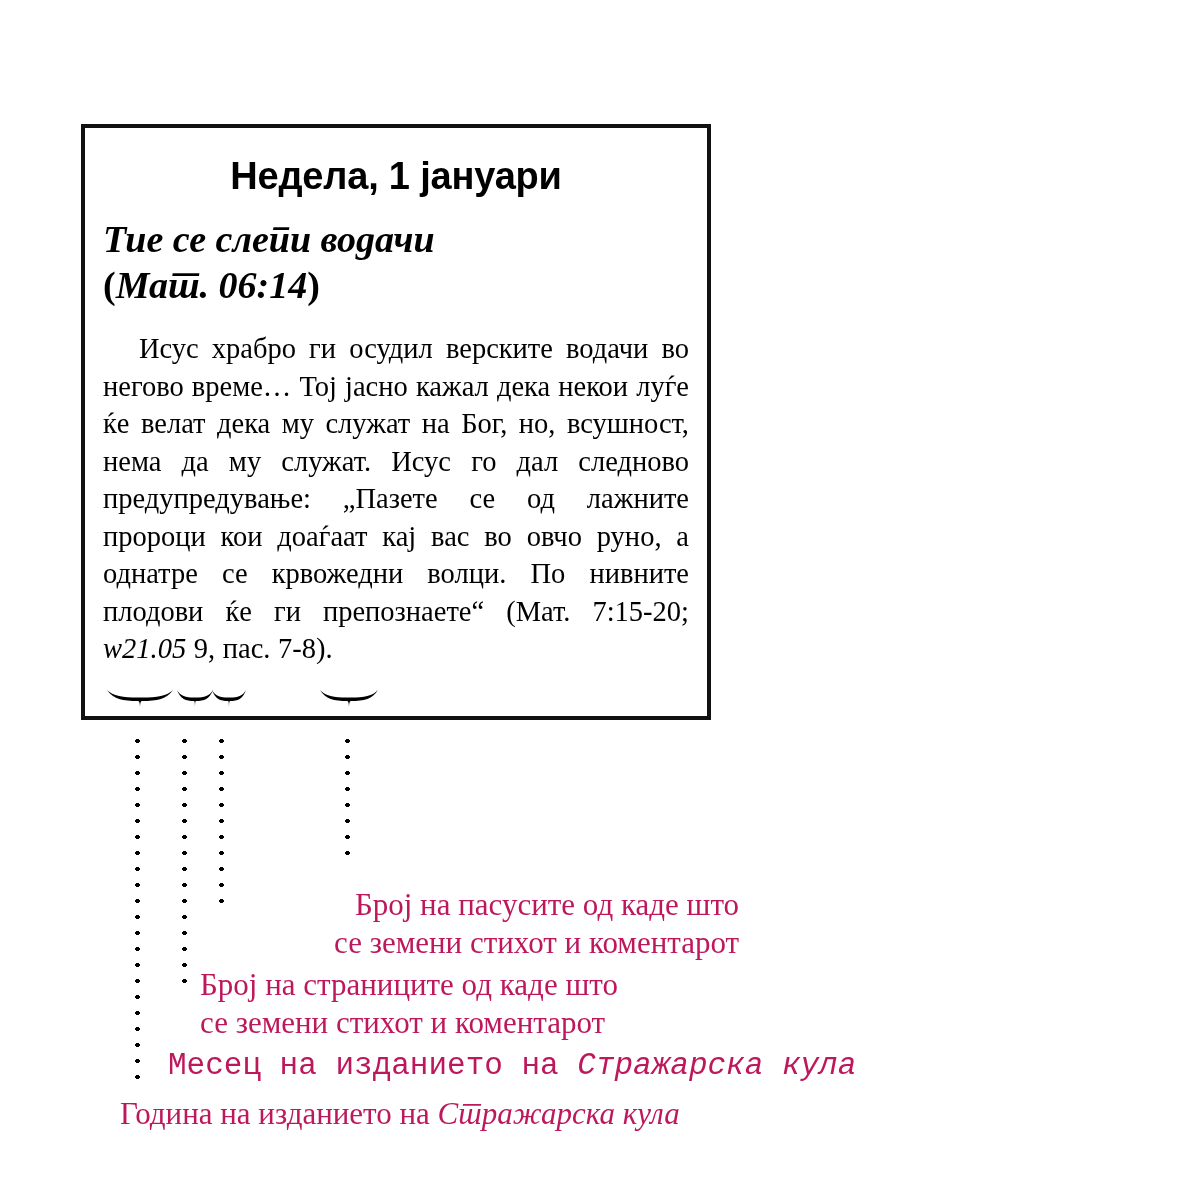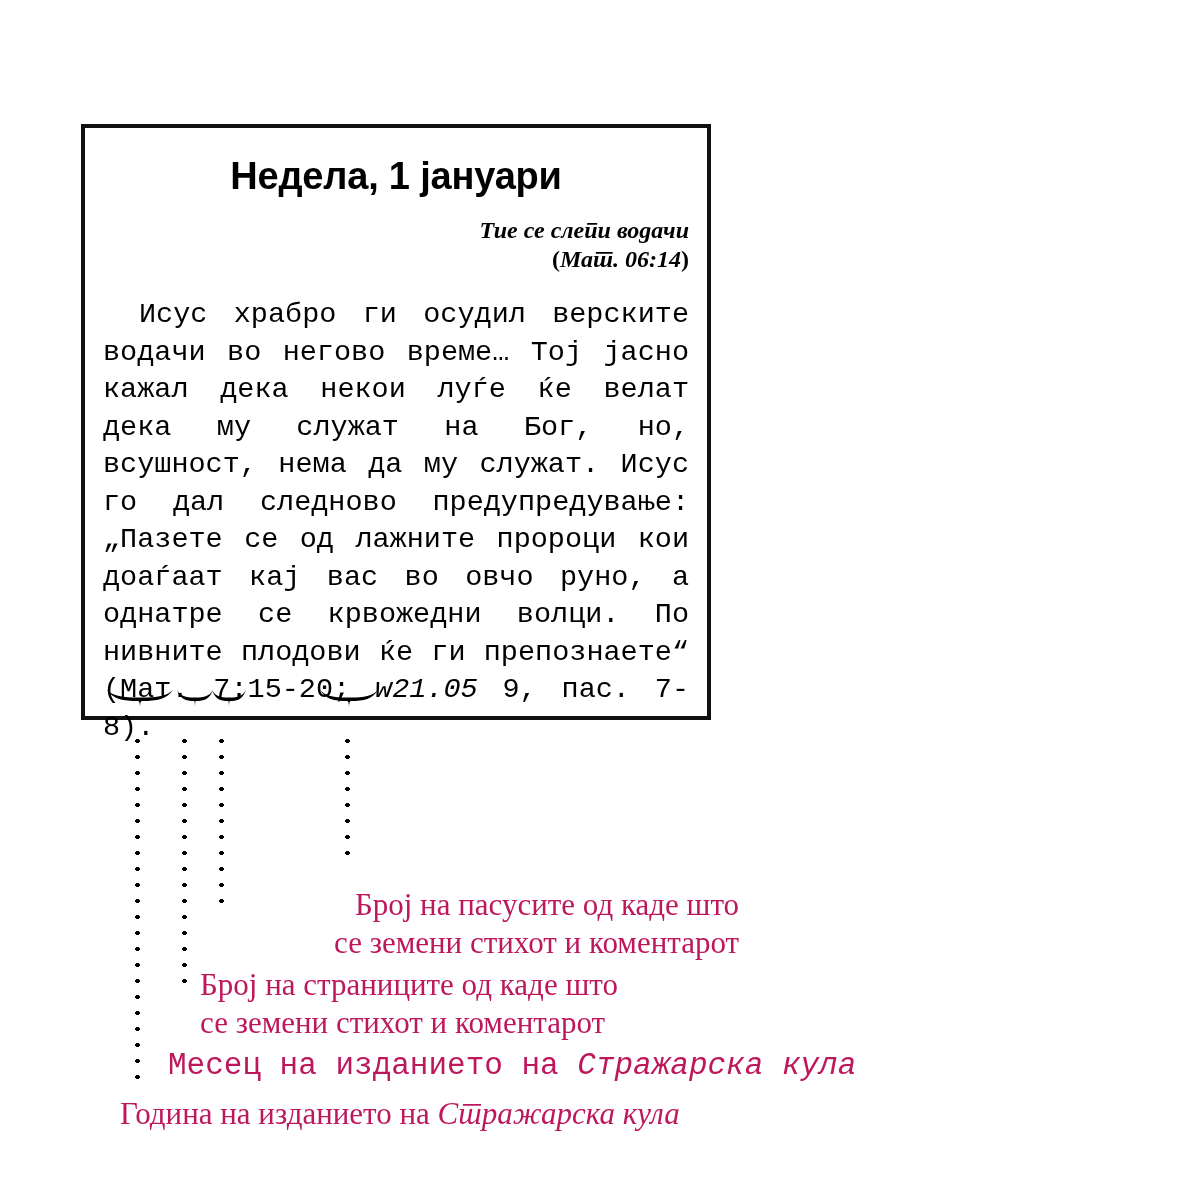--- a/index.html
+++ b/index.html
@@ -44,32 +44,32 @@
     text-align: center;
     letter-spacing: -0.2px;
     line-height: 1.2;
     margin: 12px 0 0 0;
   }
 
   .scripture {
     font-family: "Liberation Serif", "DejaVu Serif", serif;
     font-weight: bold;
     font-style: italic;
-    font-size: 24px;
-    text-align: right;
+    font-size: 38px;
+    text-align: left;
     line-height: 1.22;
     margin: 16px 0 0 0;
   }
   .scripture .ref-paren {
     font-style: normal;
     font-weight: bold;
   }
 
   .body-text {
-    font-family: Liberation Mono, monospace;
+    font-family: Liberation Serif, serif;
     font-size: 28.5px;
     line-height: 37.5px;
     text-align: justify;
     text-align-last: left;
     text-indent: 36px;
     margin: 22px 0 17px 0;
     hyphens: manual;
     word-spacing: 0.5px;
   }
   .body-text .wt-cite {

